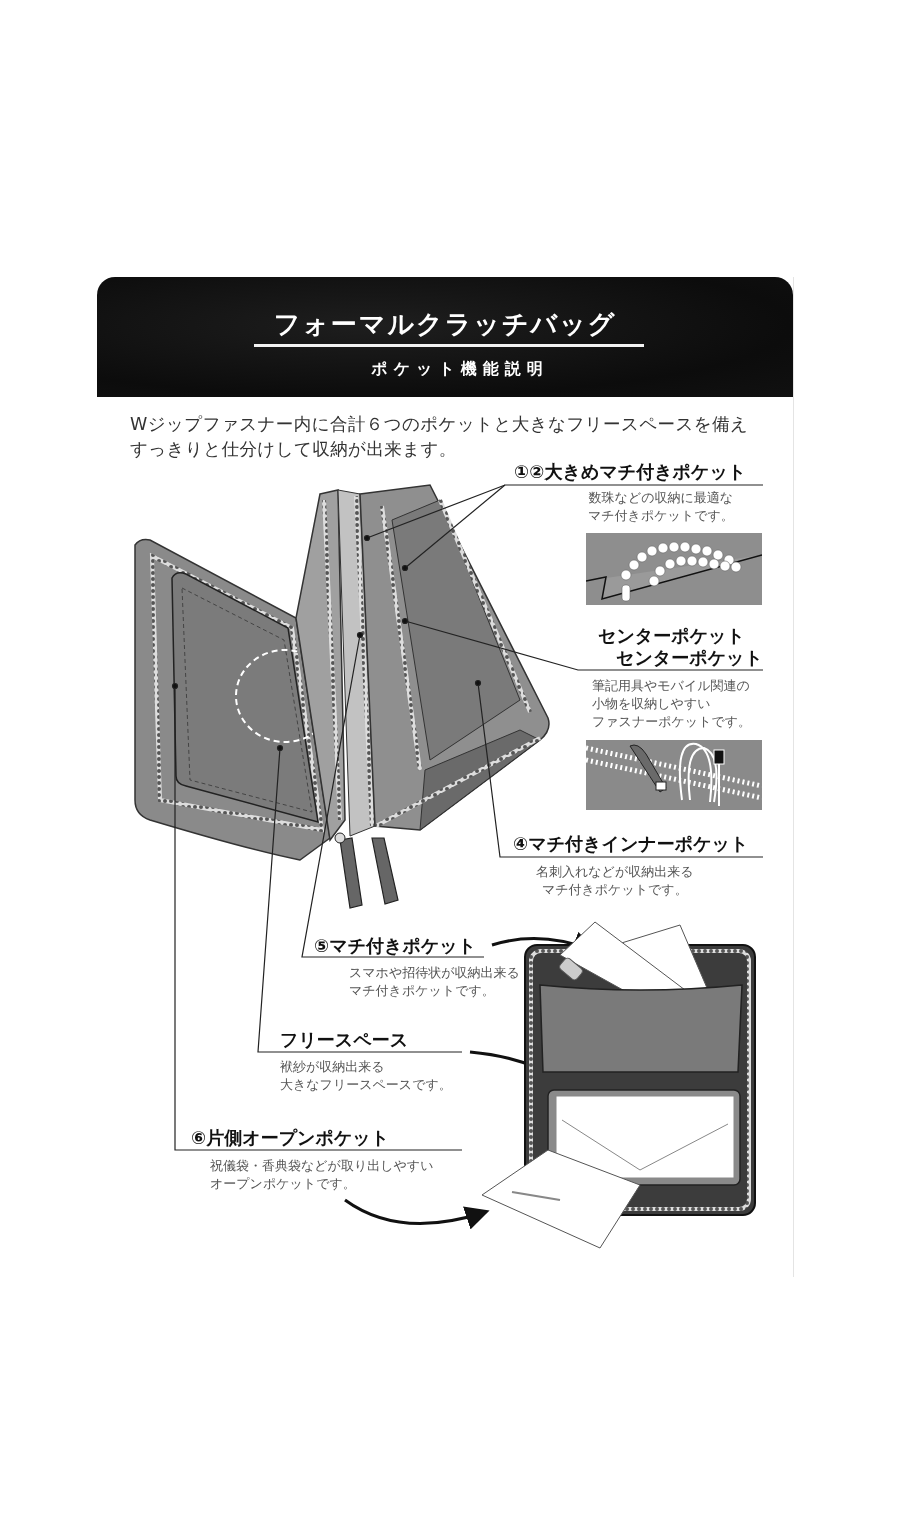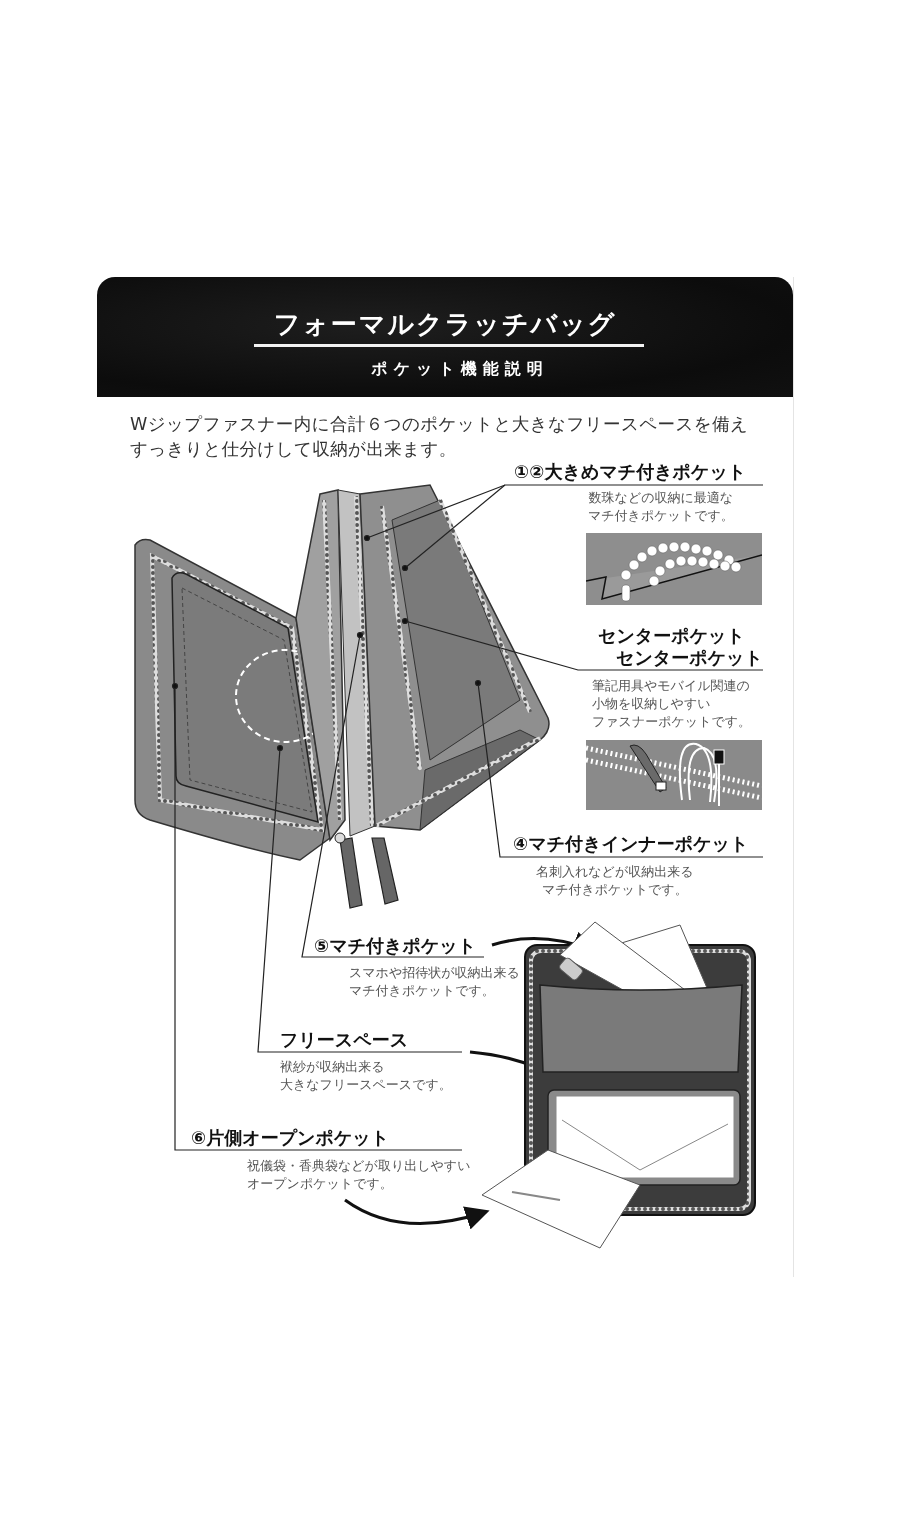--- a/index.html
+++ b/index.html
@@ -198,16 +198,16 @@
   <div>マチ付きポケットです。</div>
 </div>
 
 <div class="label" style="left:280px; top:1028px;">フリースペース</div>
 <div class="desc" style="left:280px; top:1058px;">
   <div>袱紗が収納出来る</div>
   <div>大きなフリースペースです。</div>
 </div>
 
 <div class="label" style="left:191px; top:1126px;">⑥片側オープンポケット</div>
-<div class="desc" style="left:210px; top:1157px;margin-left:37px;">
+<div class="desc" style="left:210px; top:1157px;">
   <div>祝儀袋・香典袋などが取り出しやすい</div>
   <div>オープンポケットです。</div>
 </div>
 
 </body></html>

